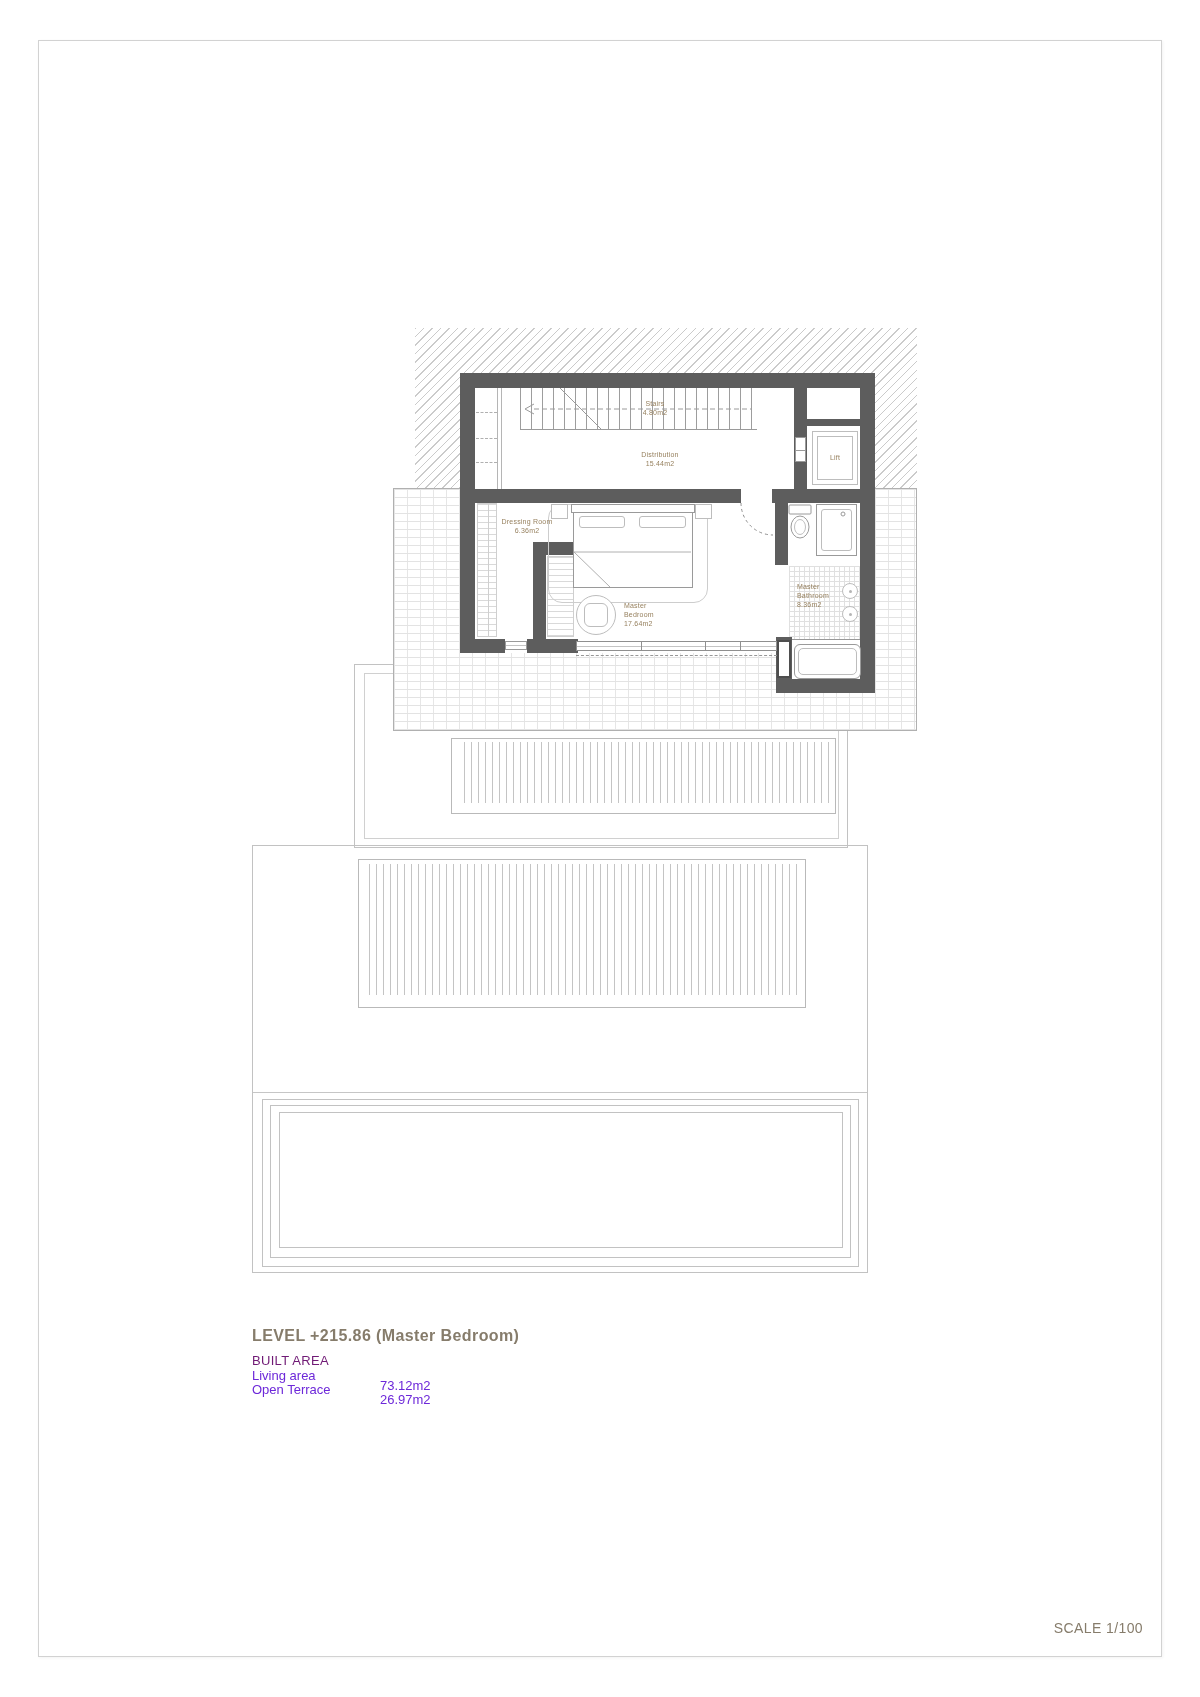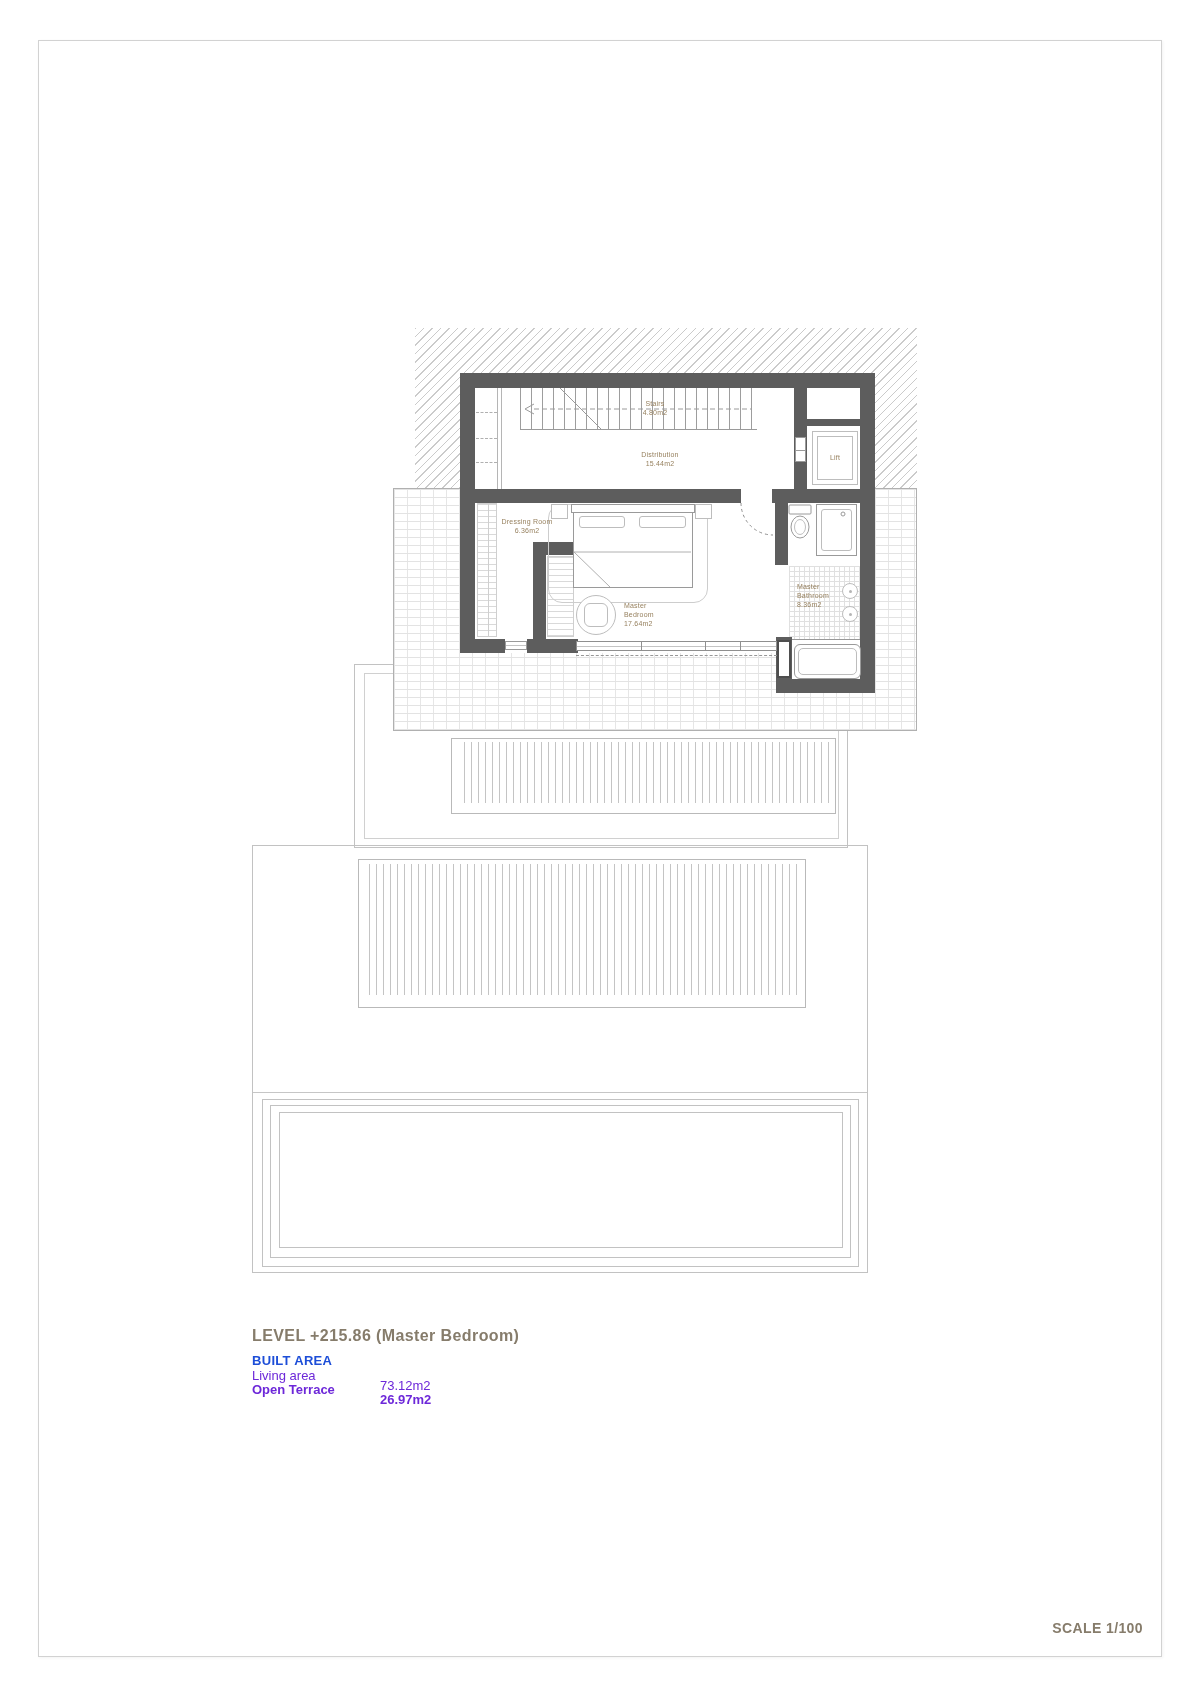--- a/index.html
+++ b/index.html
@@ -34,24 +34,24 @@
   .tick{border-top:1px dashed #b0b0b0;}
   .furn{border:1px solid #9a9a9a;background:#ffffff;}
   .furn-light{border:1px solid #bdbdbd;background:#ffffff;}
   .round{border-radius:50%;}
   .dashline{border-top:1px dashed #979797;}
   
   .rlabel{color:#97815f;font-size:7px;line-height:9px;letter-spacing:0.2px;}
   .center{text-align:center;}
   
   .level-title{color:#867c6b;font-size:16px;font-weight:600;letter-spacing:0.4px;}
-  .built-heading{color:#1d4ed8;font-size:13px;font-weight:700;letter-spacing:0.3px;}
+  .built-heading{color:#701a75;font-size:13px;font-weight:400;letter-spacing:0.3px;}
   .area-row{color:#6d28d9;font-size:13px;}
   .area-value{position:absolute;left:128px;top:10px;}
-  .scale-note{color:#867c6b;font-size:14px;font-weight:700;text-align:right;letter-spacing:0.4px;}
+  .scale-note{color:#867c6b;font-size:14px;font-weight:400;text-align:right;letter-spacing:0.4px;}
 </style>
 </head>
 <body>
 
 <div class="abs sheet-border" style="left:38px;top:40px;width:1124px;height:1617px;"></div>
 
 <div class="abs outline" style="left:252px;top:845px;width:616px;height:428px;">
   <div class="abs deck" style="left:105px;top:13px;width:448px;height:149px;">
     <div class="abs deck-stripes" style="left:10px;top:4px;right:8px;bottom:12px;"></div>
   </div>
@@ -199,19 +199,19 @@
   <div>Lift</div>
 </div>
 
 <div class="abs level-title" style="left:252px;top:1327px;width:560px;">LEVEL +215.86 (Master Bedroom)</div>
 <div class="abs built-heading" style="left:252px;top:1353px;width:300px;">BUILT AREA</div>
 <div>
   <div class="abs area-row" style="left:252px;top:1368px;width:300px;">
     <span>Living area</span>
     <span class="area-value">73.12m2</span>
   </div>
-  <div class="abs area-row" style="left:252px;top:1382px;width:300px;font-weight:bold;">
+  <div class="abs area-row" style="left:252px;top:1382px;width:300px;">
     <span>Open Terrace</span>
     <span class="area-value">26.97m2</span>
   </div>
 </div>
 
 <div class="abs scale-note" style="left:1000px;top:1620px;width:143px;">SCALE 1/100</div>
 
 </body></html>

